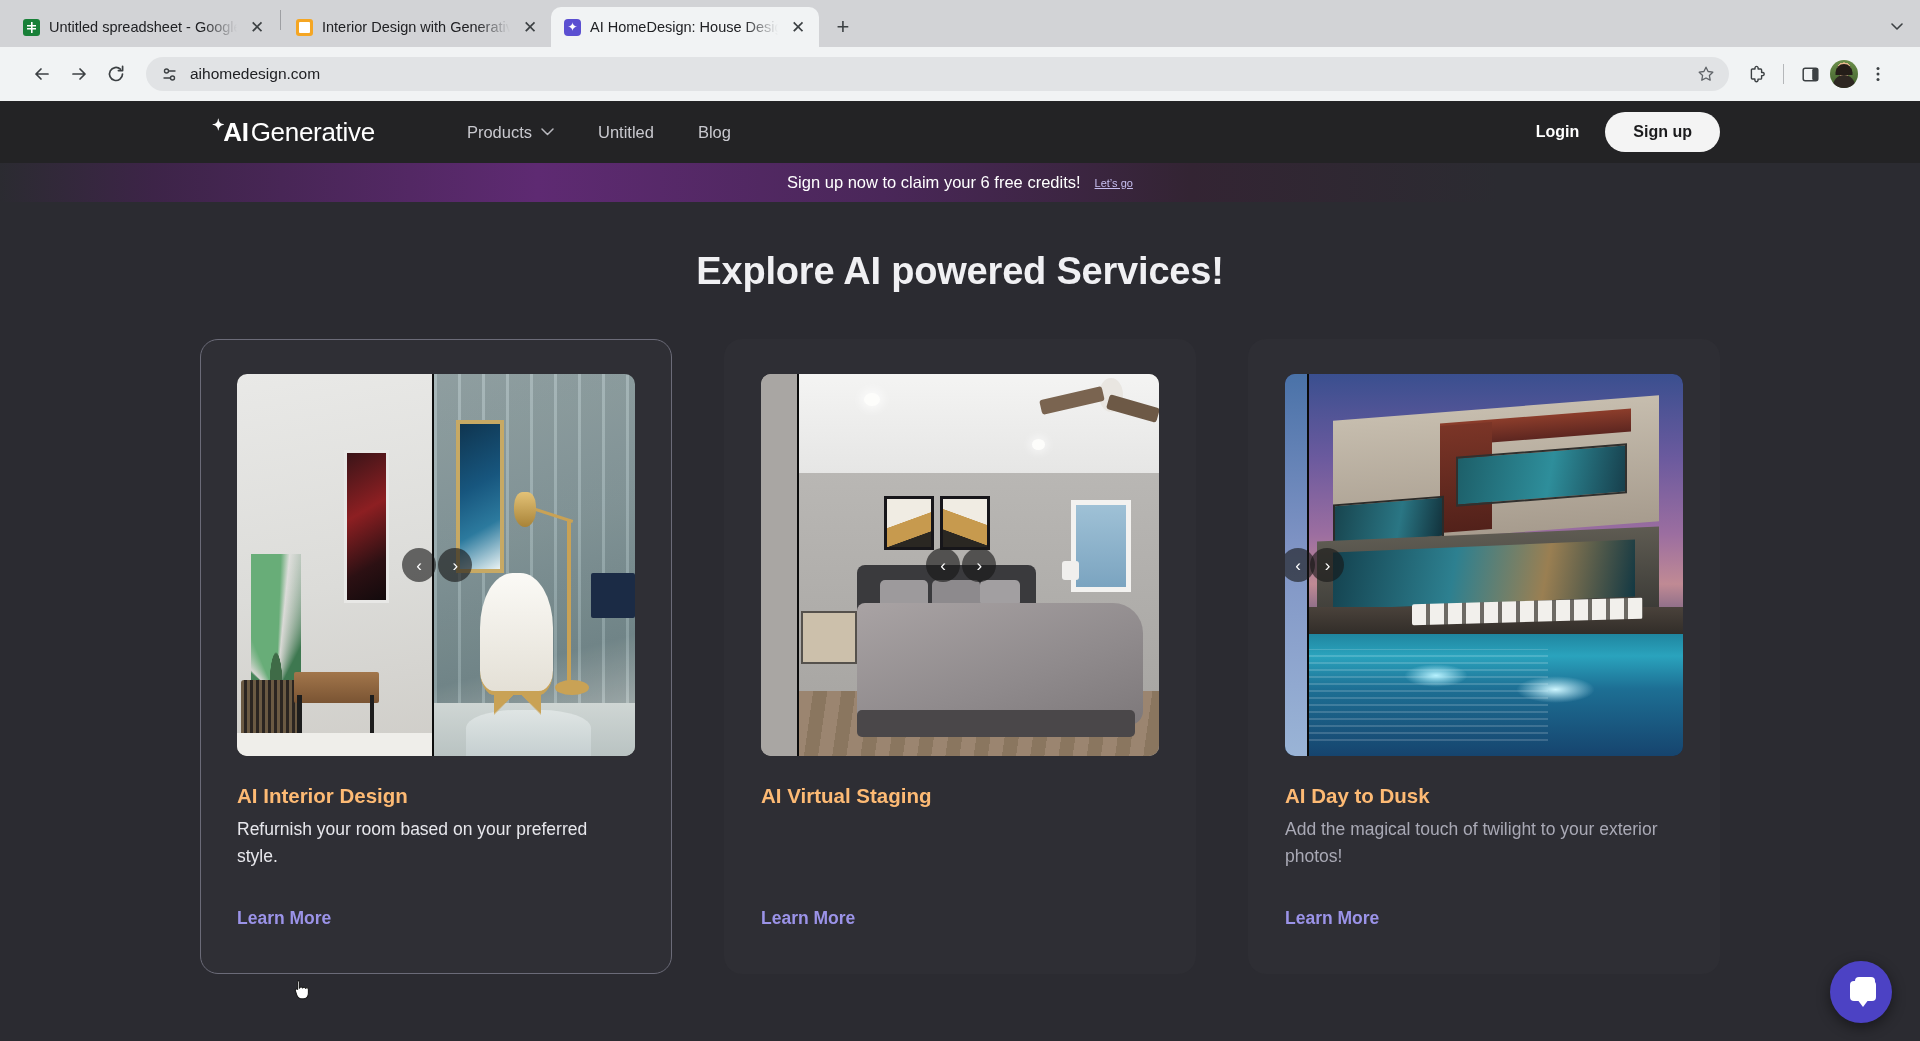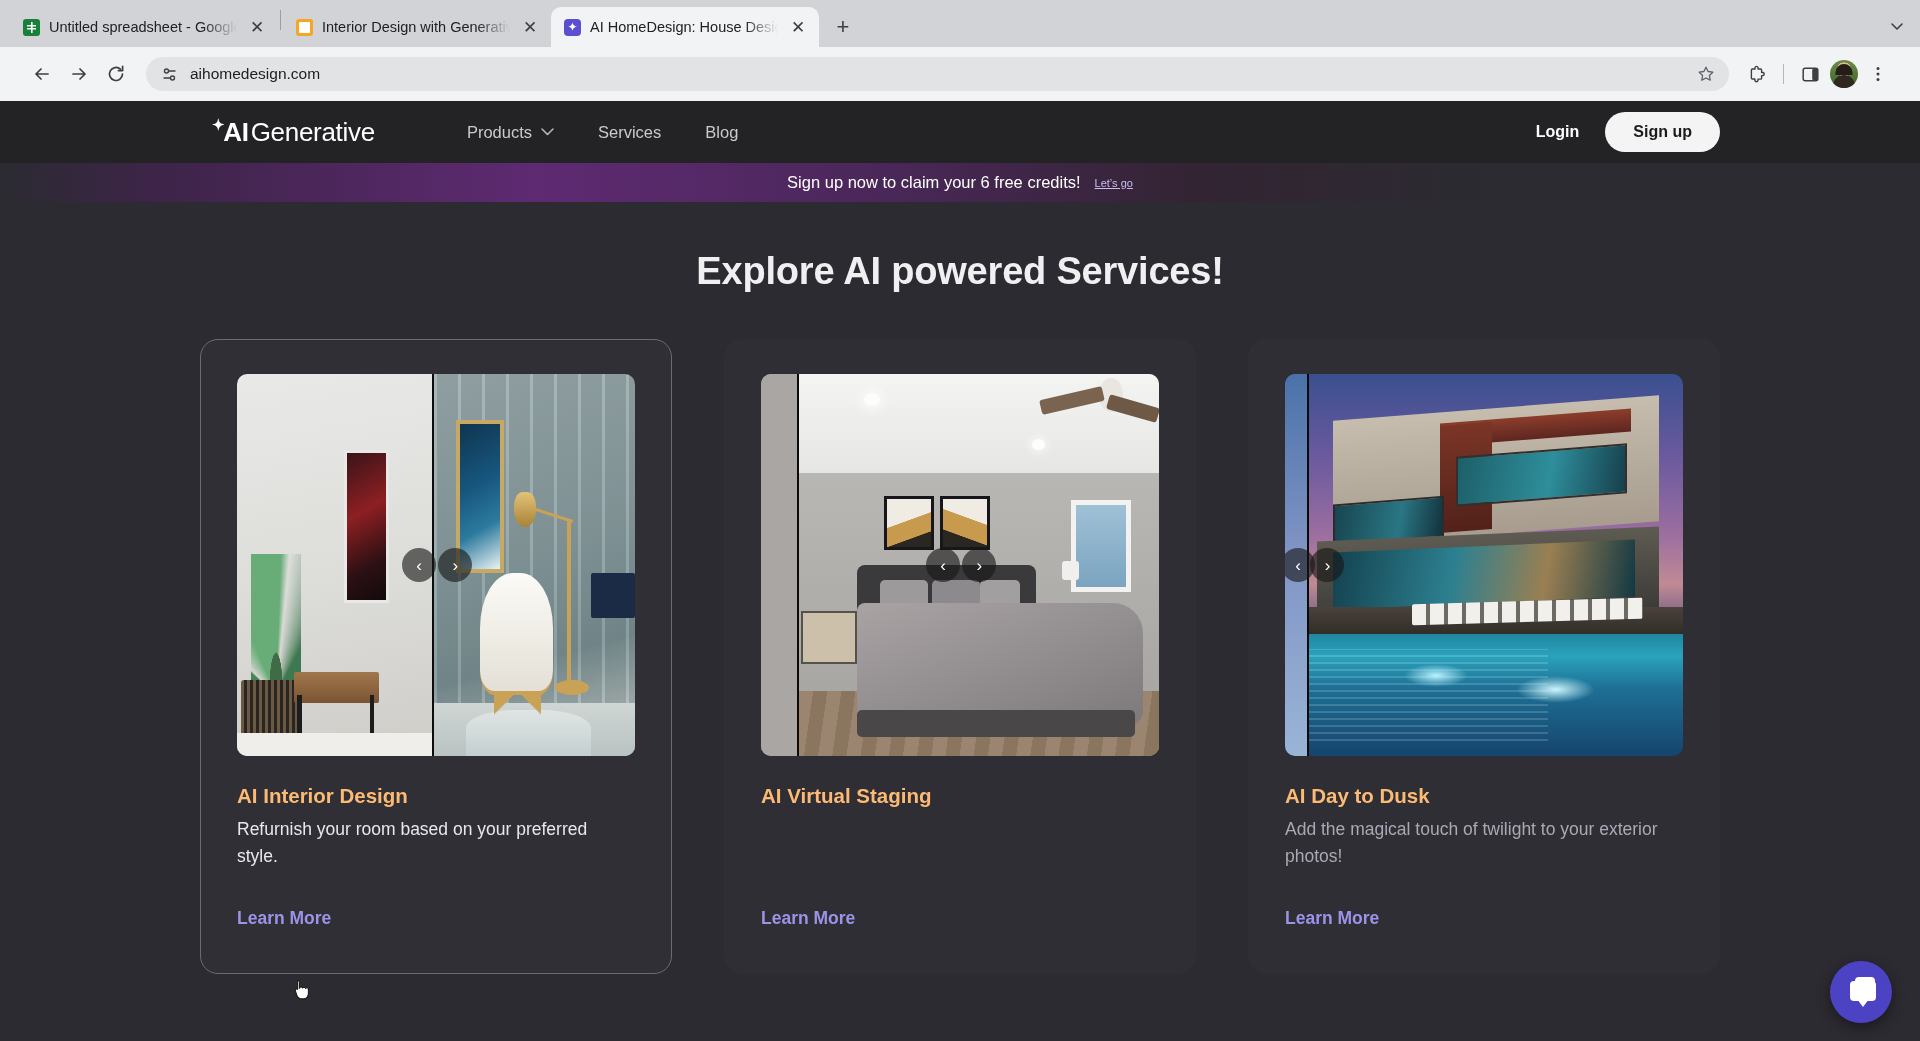--- a/index.html
+++ b/index.html
@@ -398,21 +398,21 @@
       <div class="nav">
         <div class="nav-item">
           <span>Products</span>
           <span class="caret">
             <svg width="13" height="8" viewBox="0 0 13 8">
                 <path d="M1 1l5.5 5.5L12 1" stroke="#c9c9cf" stroke-width="1.5" fill="none" stroke-linecap="round" stroke-linejoin="round"></path>
               </svg>
           </span>
         </div>
         <div class="nav-item">
-          <span>Services</span>
+          <span>Untitled</span>
         </div>
         <div class="nav-item">
           <span>Blog</span>
         </div>
       </div>
 
       <div class="header-right">
         <div class="login">Login</div>
         <div class="signup">Sign up</div>
       </div>

